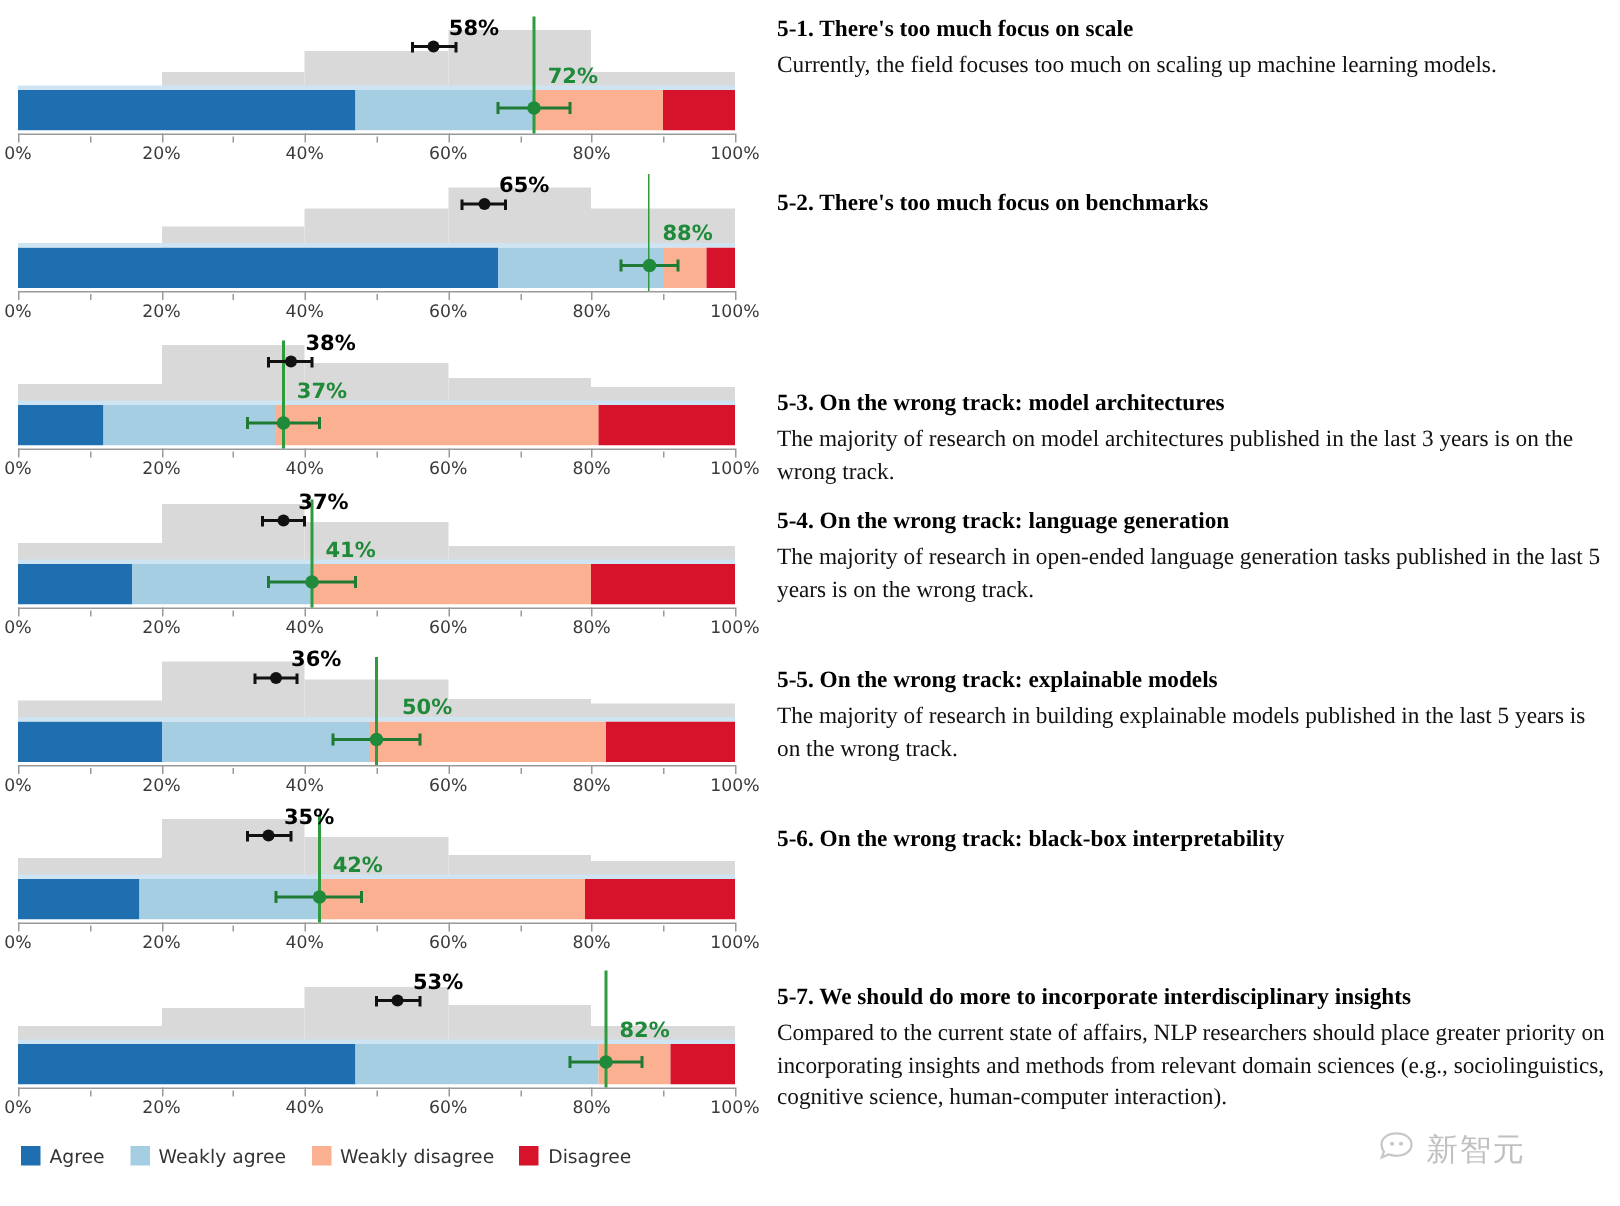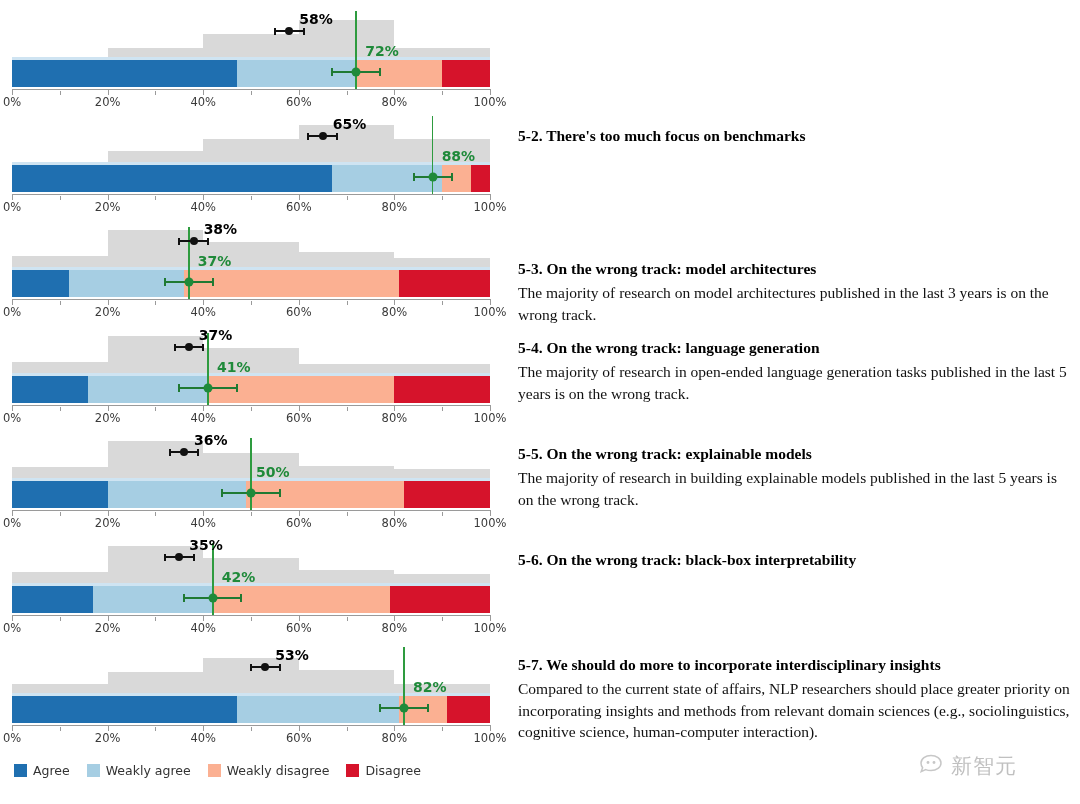--- a/index.html
+++ b/index.html
@@ -295,21 +295,21 @@
           <div class="grn-line" style="left: 250.2px; bottom: 16px; height: 72px;"></div>
           <div class="est-err" style="left: 169.74px; width: 28.68px; top: 30px;"></div>
           <div class="est-cap" style="left: 169.74px; top: 27.5px;"></div>
           <div class="est-cap" style="left: 198.42px; top: 27.5px;"></div>
           <div class="est-dot" style="left: 184.08px; top: 31px;"></div>
           <div class="est-lbl" style="left: 194.08px; top: 11px;">36%</div>
           <div class="grn-err" style="left: 222.32px; width: 57.36px; top: 71px;"></div>
           <div class="grn-cap" style="left: 222.32px; top: 68px;"></div>
           <div class="grn-cap" style="left: 279.68px; top: 68px;"></div>
           <div class="grn-dot" style="left: 251px; top: 72px;"></div>
-          <div class="grn-lbl" style="left: 256px; top: 43px;">50%</div>
+          <div class="grn-lbl" style="left: 268px; top: 43px;">50%</div>
         </div>
       </div>
       <div class="panel" style="top: 526px;">
         <div class="plot">
           <div class="hist" style="left: 12px; width: 95.6px; height: 14px;"></div>
           <div class="hist" style="left: 107.6px; width: 95.6px; height: 40px;"></div>
           <div class="hist" style="left: 203.2px; width: 95.6px; height: 28px;"></div>
           <div class="hist" style="left: 298.8px; width: 95.6px; height: 16px;"></div>
           <div class="hist" style="left: 394.4px; width: 95.6px; height: 12px;"></div>
           <div class="barcap" style="left: 12px; width: 478px;"></div>
@@ -410,20 +410,24 @@
         <span class="lg-sw" style="background: rgb(251, 176, 146);"></span>
         <span class="lg-tx">Weakly disagree</span>
       </div>
       <div class="lg-item">
         <span class="lg-sw" style="background: rgb(214, 19, 43);"></span>
         <span class="lg-tx">Disagree</span>
       </div>
     </div>
 
   <div id="statements">
+      <div class="stmt" style="top: 10px;">
+        <div class="stmt-title">5-1. There's too much focus on scale</div>
+        <div class="stmt-body">Currently, the field focuses too much on scaling up machine learning models.</div>
+      </div>
       <div class="stmt" style="top: 126px;">
         <div class="stmt-title">5-2. There's too much focus on benchmarks</div>
       </div>
       <div class="stmt" style="top: 232px; margin-top: 27px;">
         <div class="stmt-title">5-3. On the wrong track: model architectures</div>
         <div class="stmt-body">The majority of research on model architectures published in the last 3 years is on the wrong track.</div>
       </div>
       <div class="stmt" style="top: 338px;">
         <div class="stmt-title">5-4. On the wrong track: language generation</div>
         <div class="stmt-body">The majority of research in open-ended language generation tasks published in the last 5 years is on the wrong track.</div>

